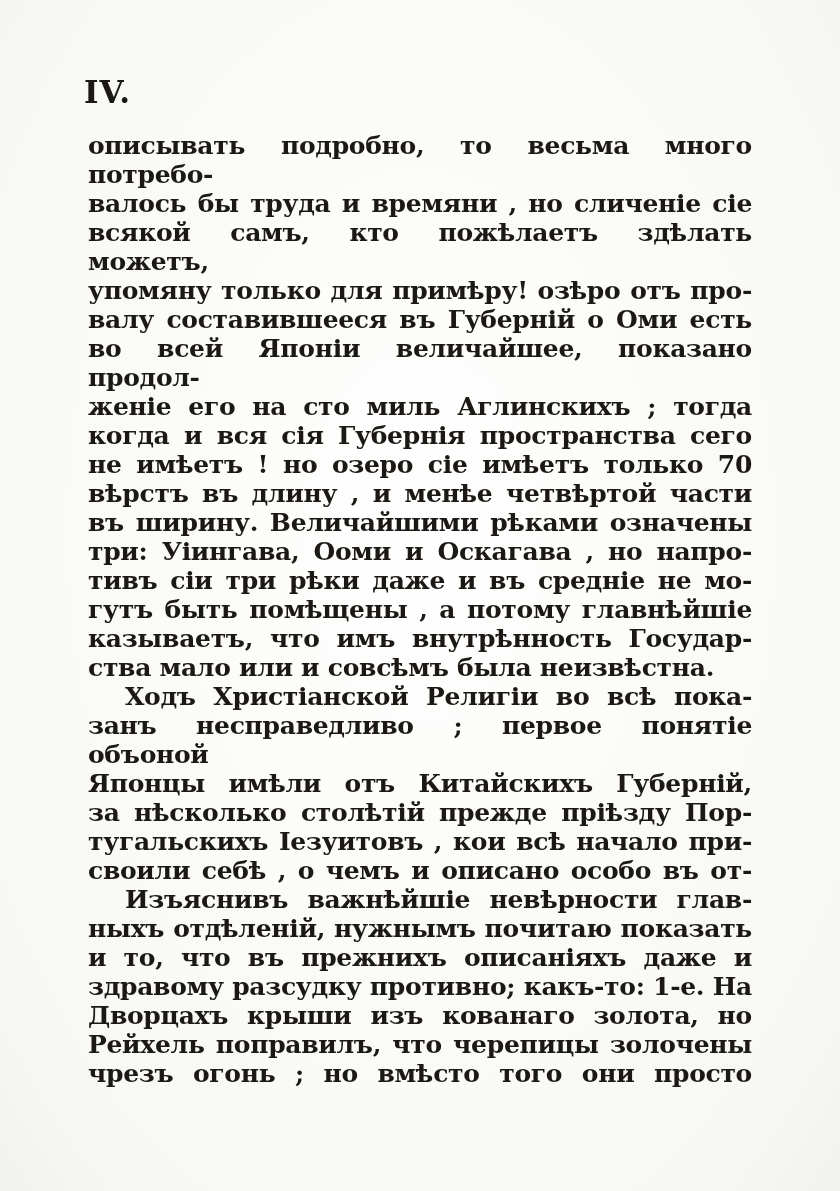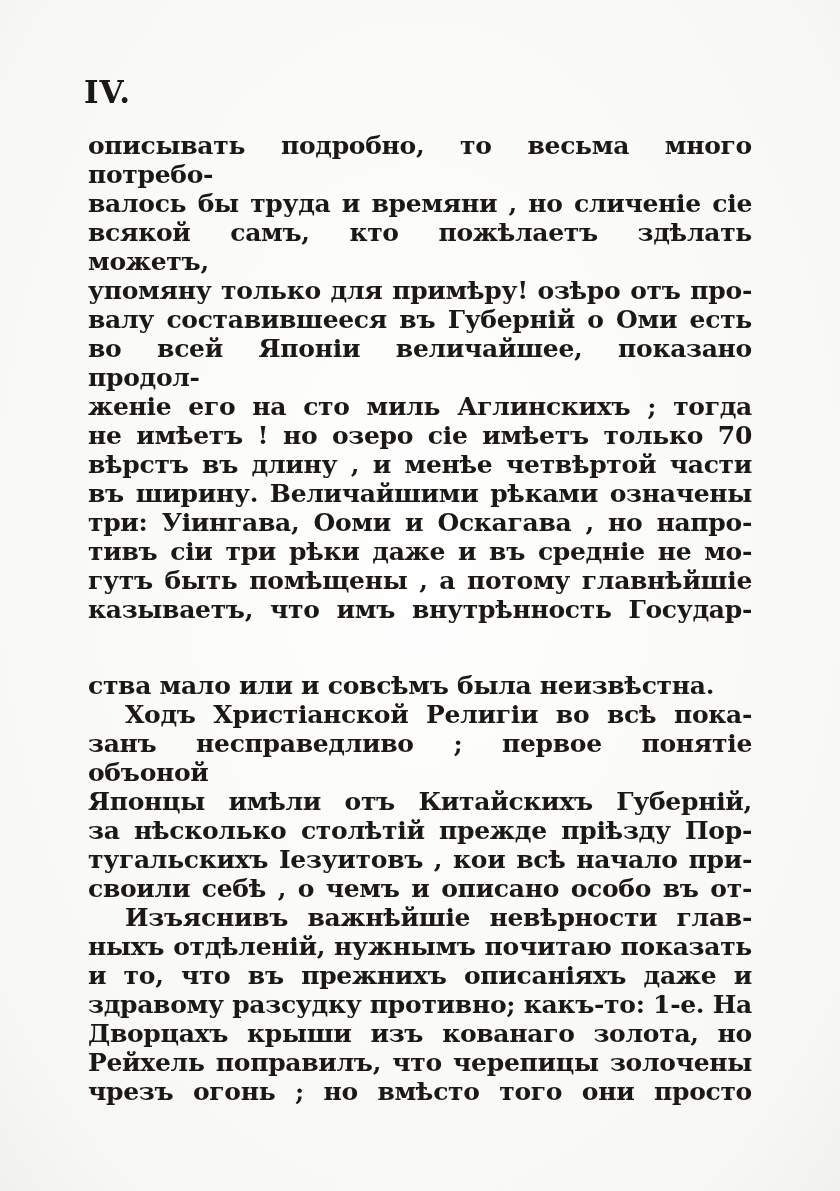--- a/index.html
+++ b/index.html
@@ -39,21 +39,20 @@
     font-size: 25px;
     line-height: 29px;
     font-weight: bold;
     letter-spacing: -0.3px;
     text-align: justify;
     text-align-last: justify;
     white-space: normal;
   }
   .line.end {
     text-align-last: left;
-    margin-top: 47px;
   }
   .line.indent {
     text-indent: 37px;
   }
 </style>
 </head>
 <body>
 
 <div class="page">
 
@@ -62,20 +61,21 @@
   <div class="text-block">
 
     <div class="paragraph">
       <div class="line">описывать подробно, то весьма много потребо-</div>
       <div class="line">валось бы труда и времяни , но сличеніе сіе</div>
       <div class="line">всякой самъ, кто пожѣлаетъ здѣлать можетъ,</div>
       <div class="line">упомяну только для примѣру! озѣро отъ про-</div>
       <div class="line">валу составившееся въ Губерній о Оми есть</div>
       <div class="line">во всей Японіи величайшее, показано продол-</div>
       <div class="line">женіе его на сто миль Аглинскихъ ; тогда</div>
+      <div class="line">когда и вся сія Губернія пространства сего</div>
       <div class="line">не имѣетъ ! но озеро сіе имѣетъ только 70</div>
       <div class="line">вѣрстъ въ длину , и менѣе четвѣртой части</div>
       <div class="line">въ ширину. Величайшими рѣками означены</div>
       <div class="line">три: Уіингава, Ооми и Оскагава , но напро-</div>
       <div class="line">тивъ сіи три рѣки даже и въ средніе не мо-</div>
       <div class="line">гутъ быть помѣщены , а потому главнѣйшіе</div>
       <div class="line">казываетъ, что имъ внутрѣнность Государ-</div>
       <div class="line end">ства мало или и совсѣмъ была неизвѣстна.</div>
     </div>
 

